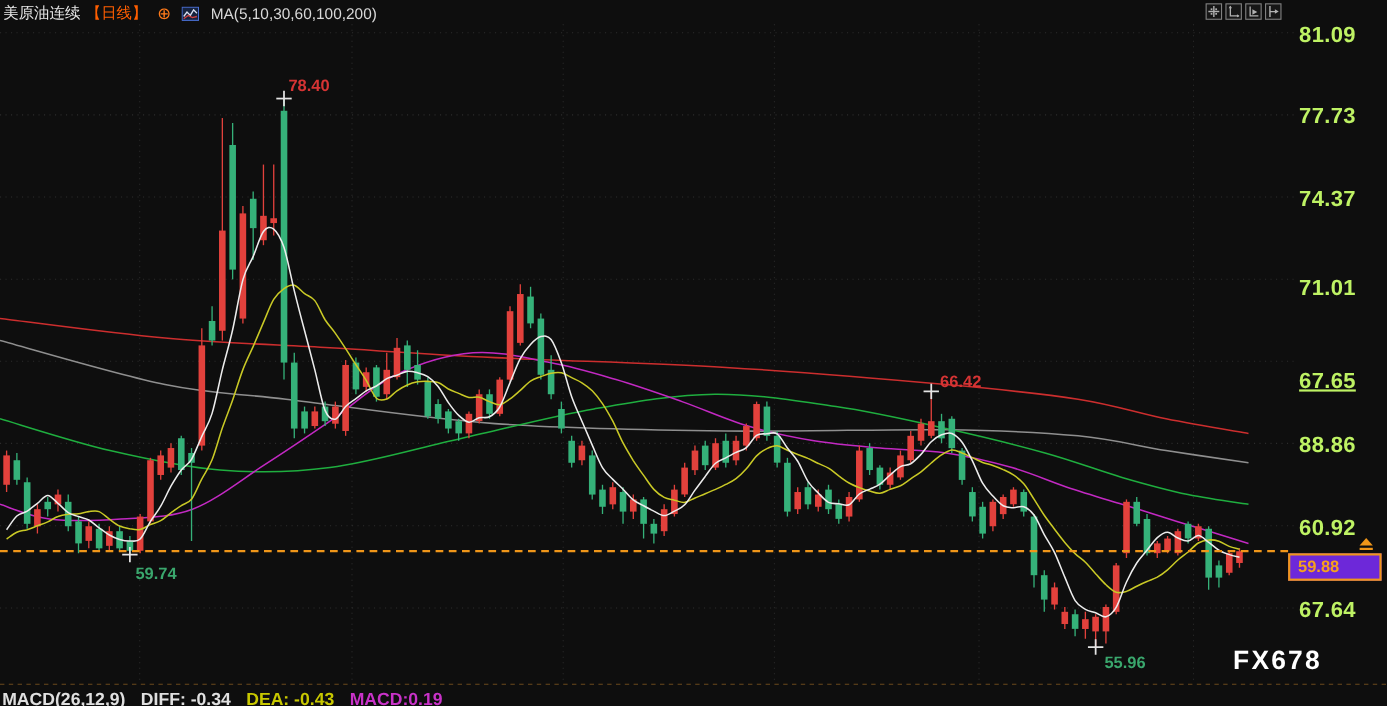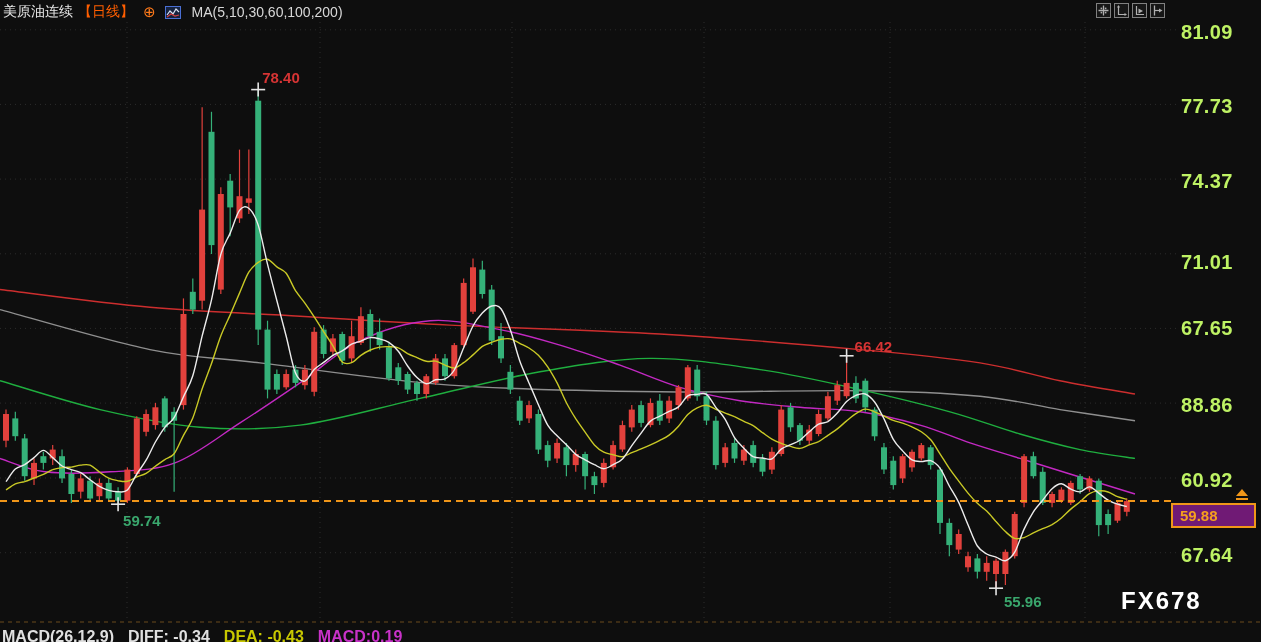--- a/index.html
+++ b/index.html
@@ -12,21 +12,21 @@
   .period{color:#ff5e00;}
   .plus{color:#ff7a1a;font-size:15px;cursor:pointer;}
   .chart-ico{display:inline-flex;align-items:center;}
   .ma-label{color:#d8d8d8;margin-left:2px;}
   .ma-vals{display:flex;gap:16px;}
   .toolbar{position:absolute;left:1096px;top:3px;display:flex;gap:3px;z-index:5;}
   .tool-btn{width:15px;height:15px;border:1px solid #808080;background:#161616;display:flex;
             align-items:center;justify-content:center;padding:0;cursor:pointer;}
   .axis-label{position:absolute;left:1181px;color:#bef264;font-size:20px;font-weight:600;
               letter-spacing:.3px;z-index:4;}
-  .price-tag{position:absolute;left:1171px;top:503px;width:74px;height:21px;background:#701a75;
+  .price-tag{position:absolute;left:1171px;top:503px;width:74px;height:21px;background:#6d28d9;
              border:2px solid #f09619;color:#f5a01e;font-size:15px;font-weight:600;
              line-height:21px;padding-left:7px;z-index:6;}
   .tag-arrow{position:absolute;left:1236px;top:489px;width:0;height:0;z-index:6;
              border-left:6px solid transparent;border-right:6px solid transparent;
              border-bottom:7px solid #f09619;}
   .tag-arrow-base{position:absolute;left:1236px;top:498px;width:12px;height:2px;background:#f09619;z-index:6;}
   .watermark{position:absolute;left:1121px;top:587px;color:#ffffff;font-size:24px;font-weight:bold;
              letter-spacing:2px;z-index:6;}
   .macd-bar{position:absolute;left:2px;top:628px;font-size:16px;font-weight:600;z-index:5;
             white-space:nowrap;}
@@ -370,21 +370,21 @@
           <path d="M7 3.5L10.5 5.5L7 7.5z" fill="#b0b0b0"></path>
         </svg>
     </button>
   </div>
 
   <div id="yaxis">
       <div class="axis-label" style="top: 21px;">81.09</div>
       <div class="axis-label" style="top: 95px;">77.73</div>
       <div class="axis-label" style="top: 170px;">74.37</div>
       <div class="axis-label" style="top: 251px;">71.01</div>
-      <div class="axis-label" style="top: 317px;">67.65</div>
+      <div class="axis-label" style="top: 336px; text-decoration: underline;">67.65</div>
       <div class="axis-label" style="top: 394px;">88.86</div>
       <div class="axis-label" style="top: 469px; text-align: right;">60.92</div>
       <div class="axis-label" style="top: 544px;">67.64</div>
     </div>
 
   <div class="tag-arrow"></div>
   <div class="tag-arrow-base"></div>
   <div class="price-tag">59.88</div>
 
   <div class="watermark">FX678</div>

